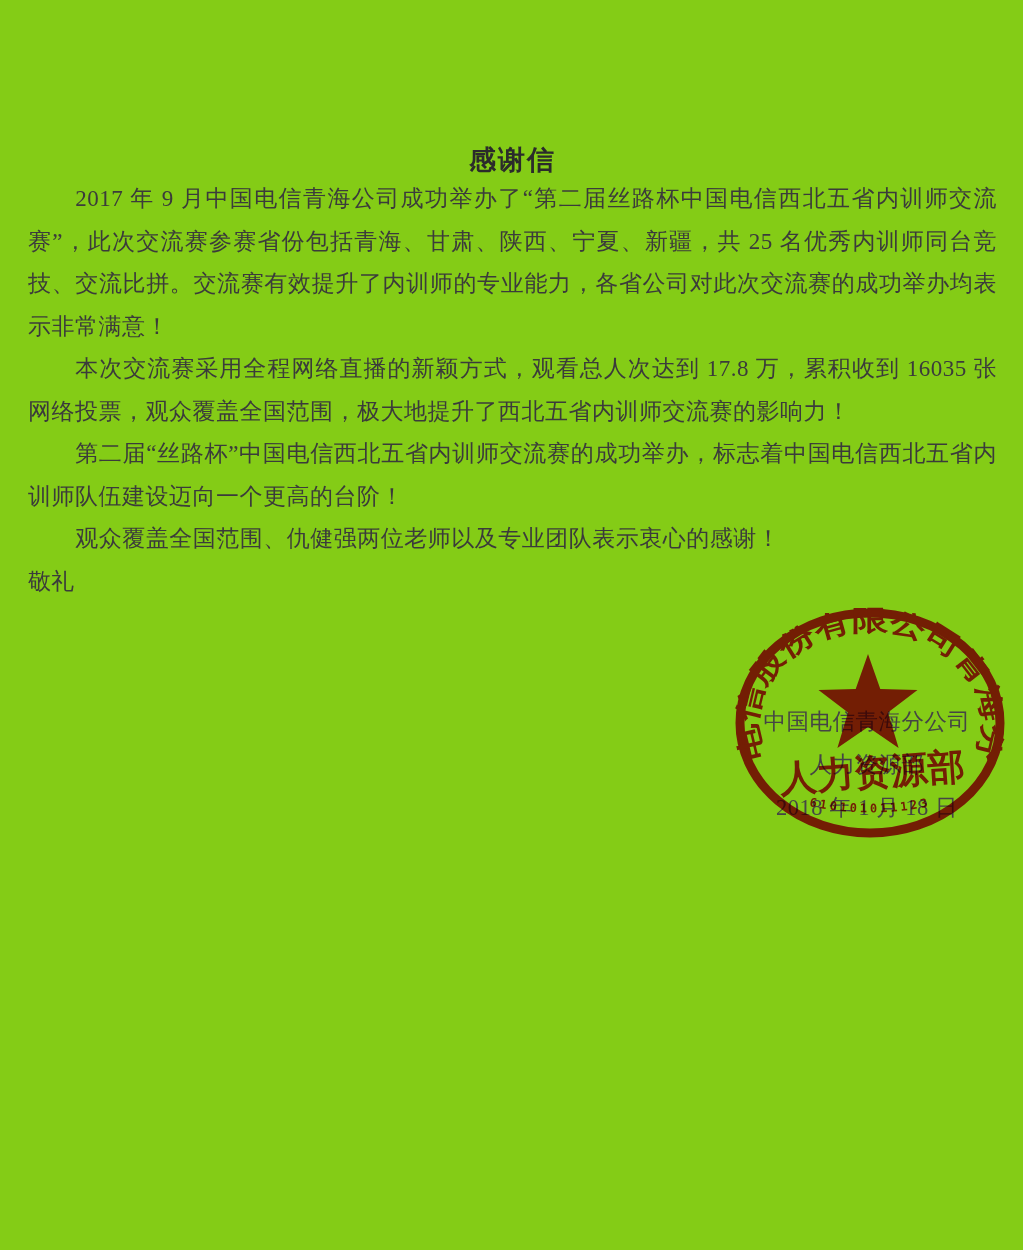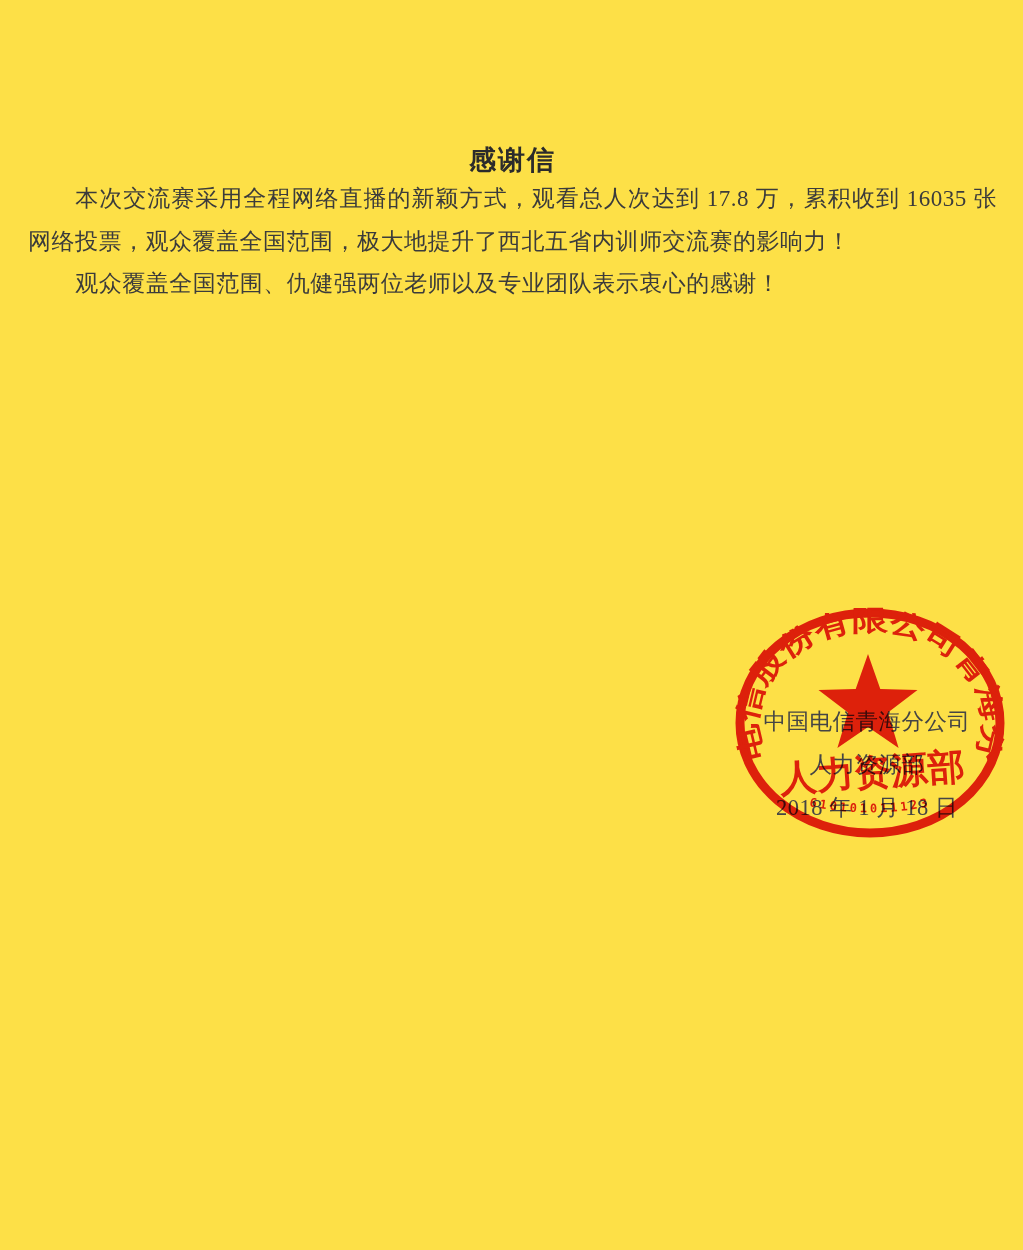--- a/index.html
+++ b/index.html
@@ -7,21 +7,21 @@
     width: 1023px; height: 1250px;
     background: #ffffff;
     font-family: "Liberation Serif", "DejaVu Serif", serif;
     position: relative;
     overflow: hidden;
   }
   .page {
     position: absolute;
     left: 0; top: 0;
     width: 1023px; height: 1250px;
-    background: #fde047;
+    background: #84cc16;
   }
   .doc {
     position: absolute;
     left: 28px; right: 26px; top: 0;
     color: #3b3b3b;
   }
   .title {
     margin: 142px 0 0 0;
     font-size: 27px;
     font-weight: bold;
@@ -81,23 +81,26 @@
 </style>
 </head>
 <body>
 
 <div class="page">
 
   <div class="doc">
     <h1 class="title">感谢信</h1>
 
 
+    <p class="para">2017 年 9 月中国电信青海公司成功举办了“第二届丝路杯中国电信西北五省内训师交流赛”，此次交流赛参赛省份包括青海、甘肃、陕西、宁夏、新疆，共 25 名优秀内训师同台竞技、交流比拼。交流赛有效提升了内训师的专业能力，各省公司对此次交流赛的成功举办均表示非常满意！</p>
     <p class="para">本次交流赛采用全程网络直播的新颖方式，观看总人次达到 17.8 万，累积收到 16035 张网络投票，观众覆盖全国范围，极大地提升了西北五省内训师交流赛的影响力！</p>
+    <p class="para">第二届“丝路杯”中国电信西北五省内训师交流赛的成功举办，标志着中国电信西北五省内训师队伍建设迈向一个更高的台阶！</p>
     <p class="para">观众覆盖全国范围、仇健强两位老师以及专业团队表示衷心的感谢！</p>
 
+    <p class="closing-li">敬礼</p>
   </div>
 
   <div class="signature">
     <div class="sig-company">中国电信青海分公司</div>
     <div class="sig-dept">人力资源部</div>
     <div class="sig-date">2018 年 1 月 18 日</div>
   </div>
 
   <div class="stamp">
     <svg viewBox="0 0 278 238" xmlns="http://www.w3.org/2000/svg">

